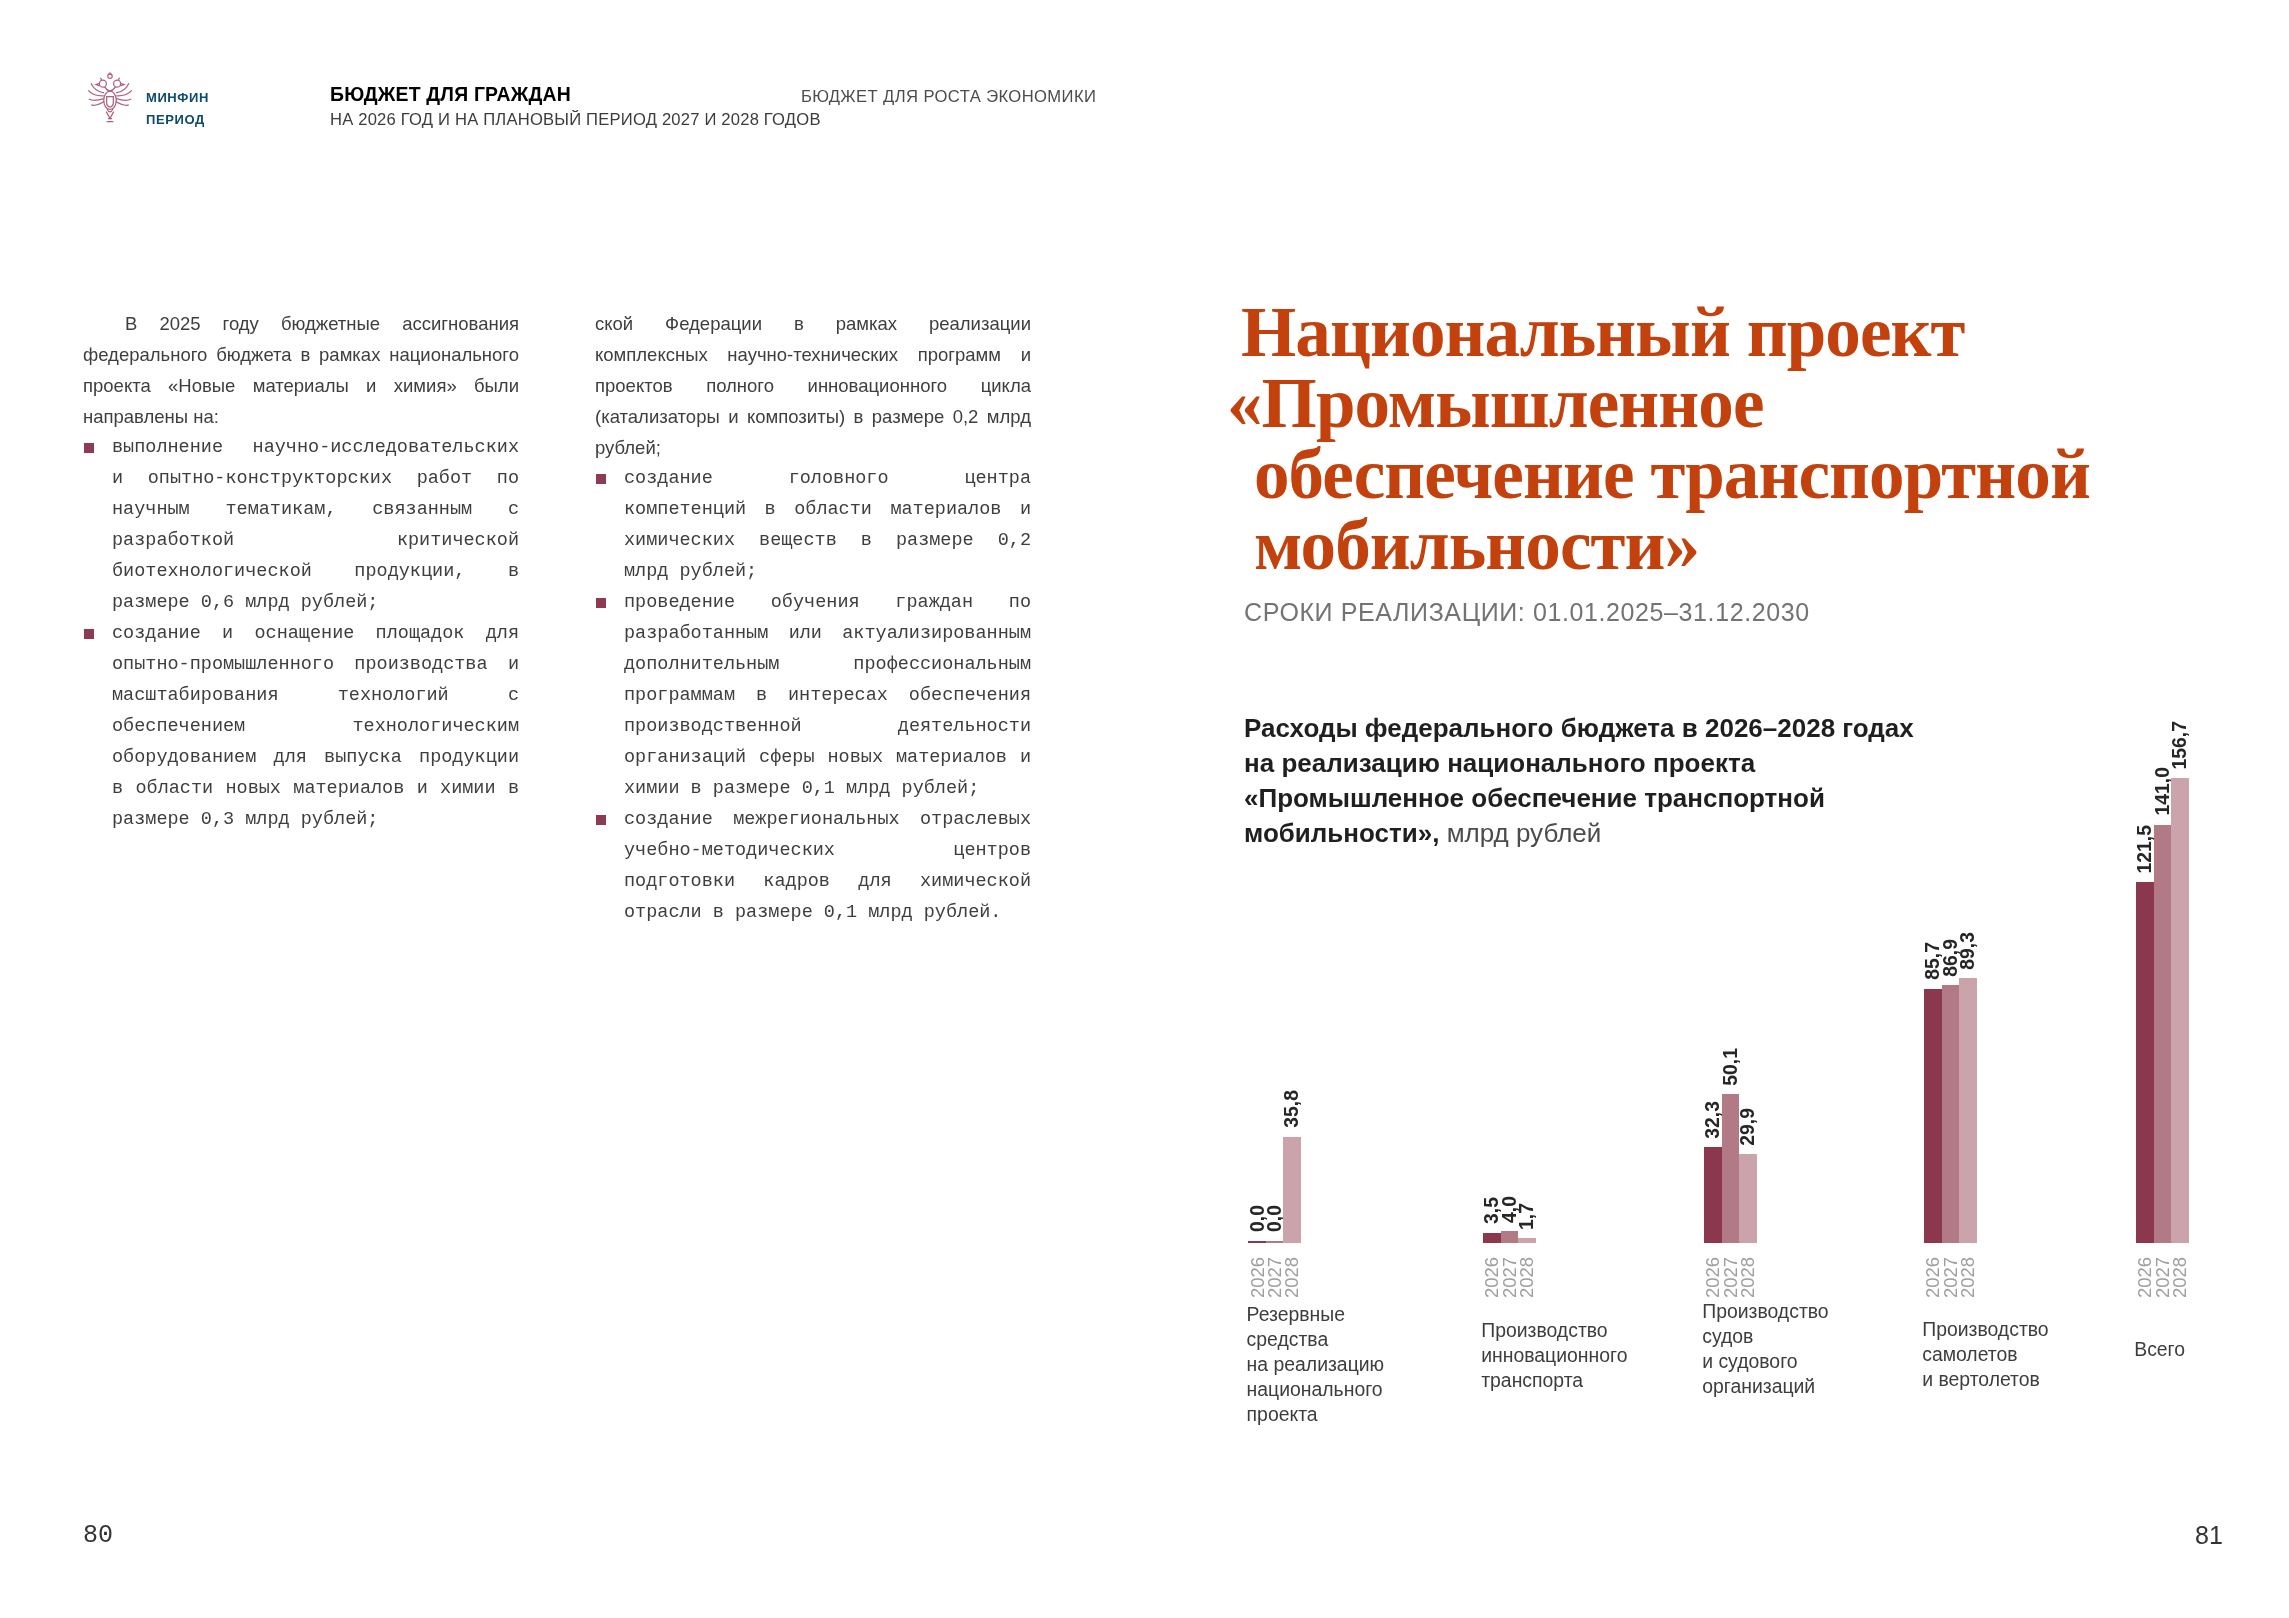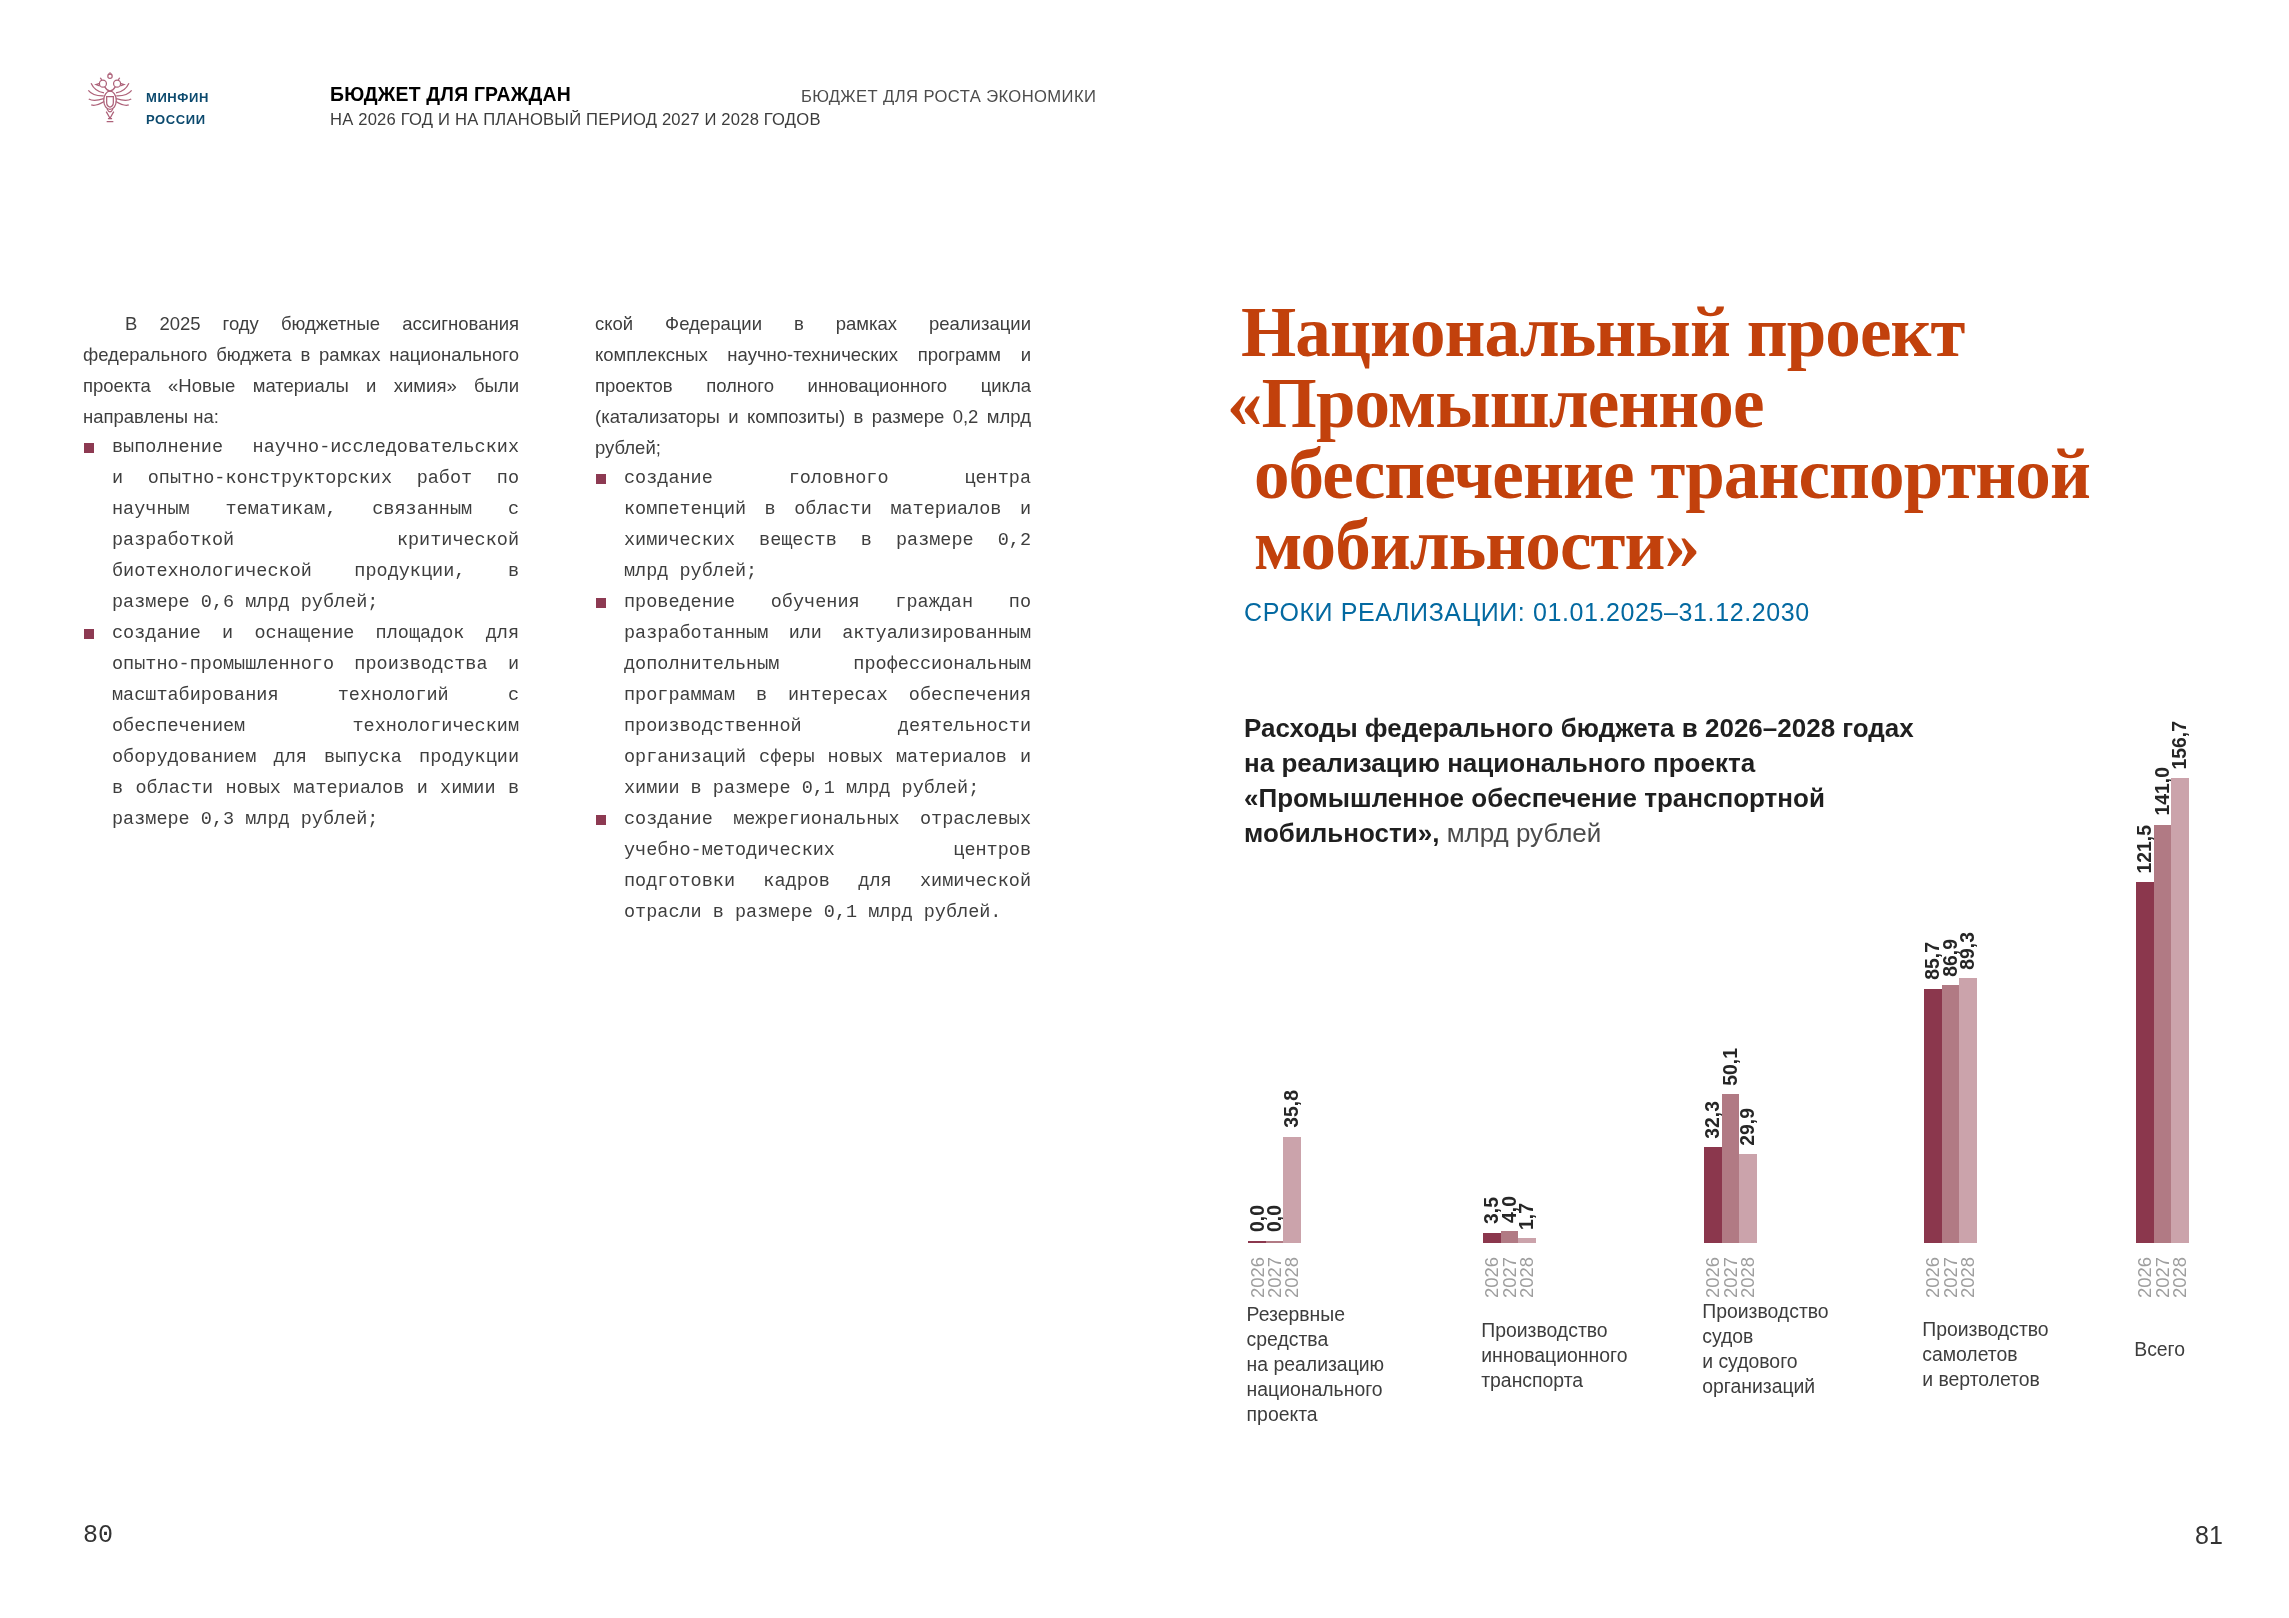--- a/index.html
+++ b/index.html
@@ -24,21 +24,21 @@
   .cont{margin:0;}
   ul.bullets{list-style:none; margin:0; padding:0;}
   ul.bullets li{position:relative; padding-left:29px; margin:0;font-family:Liberation Mono, monospace;}
   ul.bullets li::before{content:""; position:absolute; left:0.9px; top:11px; width:10px; height:10px;
     background:#8d3a52;}
   
   .np-title{position:absolute; left:1241px; top:297px; font-family:"Liberation Serif", serif;
     font-weight:bold; color:#c2410c; font-size:71px; line-height:71px; letter-spacing:-0.9px;}
   .np-title .t2{margin-left:-14px;}
   .np-title .t3,.np-title .t4{margin-left:13px;}
-  .deadline{position:absolute; left:1244px; top:598px; font-size:25px; color:#0369a1; letter-spacing:0.6px;}
+  .deadline{position:absolute; left:1244px; top:598px; font-size:25px; color:#737373; letter-spacing:0.6px;}
   .chart-title{position:absolute; left:1244px; top:711px; font-size:26px; line-height:35px;
     font-weight:bold; color:#1f1f1f;}
   .chart-title .unit{font-weight:normal; color:#4c4c4c;}
   
   .chart{position:absolute; left:1241px; top:772px; width:1006px; height:471px;}
   .chart-group{position:absolute; bottom:0; width:55px; height:471px;}
   .bar{position:absolute; bottom:0; width:17.5px;}
   .vlabel,.ylabel{position:absolute; writing-mode:vertical-rl; transform:rotate(180deg);
     white-space:nowrap; line-height:19.4px; width:19.4px;}
   .vlabel{font-weight:bold; font-size:19.4px; color:#262626;}
@@ -75,21 +75,21 @@
       <path d="M37.5 29.5 q13 0.5 18.5 -6.5"></path>
       <path d="M37.5 33 q12 4 18 0.5"></path>
       <path d="M37 36.5 q10 6 15.5 4"></path>
       <path d="M26.5 45.5 q3.5 7 7 0"></path>
       <path d="M25.5 48.5 l4.5 8 4.5 -8"></path>
       <path d="M27.5 57 h5 M26 60.5 h8"></path>
     </g>
   </svg>
   <div class="logo-text">
     <div>МИНФИН</div>
-    <div>РОССИИ</div>
+    <div>ПЕРИОД</div>
   </div>
   <div class="doc-title">БЮДЖЕТ ДЛЯ ГРАЖДАН</div>
   <div class="doc-subtitle">НА 2026 ГОД И НА ПЛАНОВЫЙ ПЕРИОД 2027 И 2028 ГОДОВ</div>
   <div class="slogan">БЮДЖЕТ ДЛЯ РОСТА ЭКОНОМИКИ</div>
 
   <div class="col col1">
     <p class="intro">В 2025 году бюджетные ассигнования федерального бюджета в рамках национального проекта «Новые материалы и химия» были направлены на:</p>
     <ul class="bullets">
       <li>выполнение научно-исследовательских и опытно-конструкторских работ по научным тематикам, связанным с разработкой критической биотехнологической продукции, в размере 0,6 млрд рублей;</li>
       <li>создание и оснащение площадок для опытно-промышленного производства и масштабирования технологий с обеспечением технологическим оборудованием для выпуска продукции в области новых материалов и химии в размере 0,3 млрд рублей;</li>

